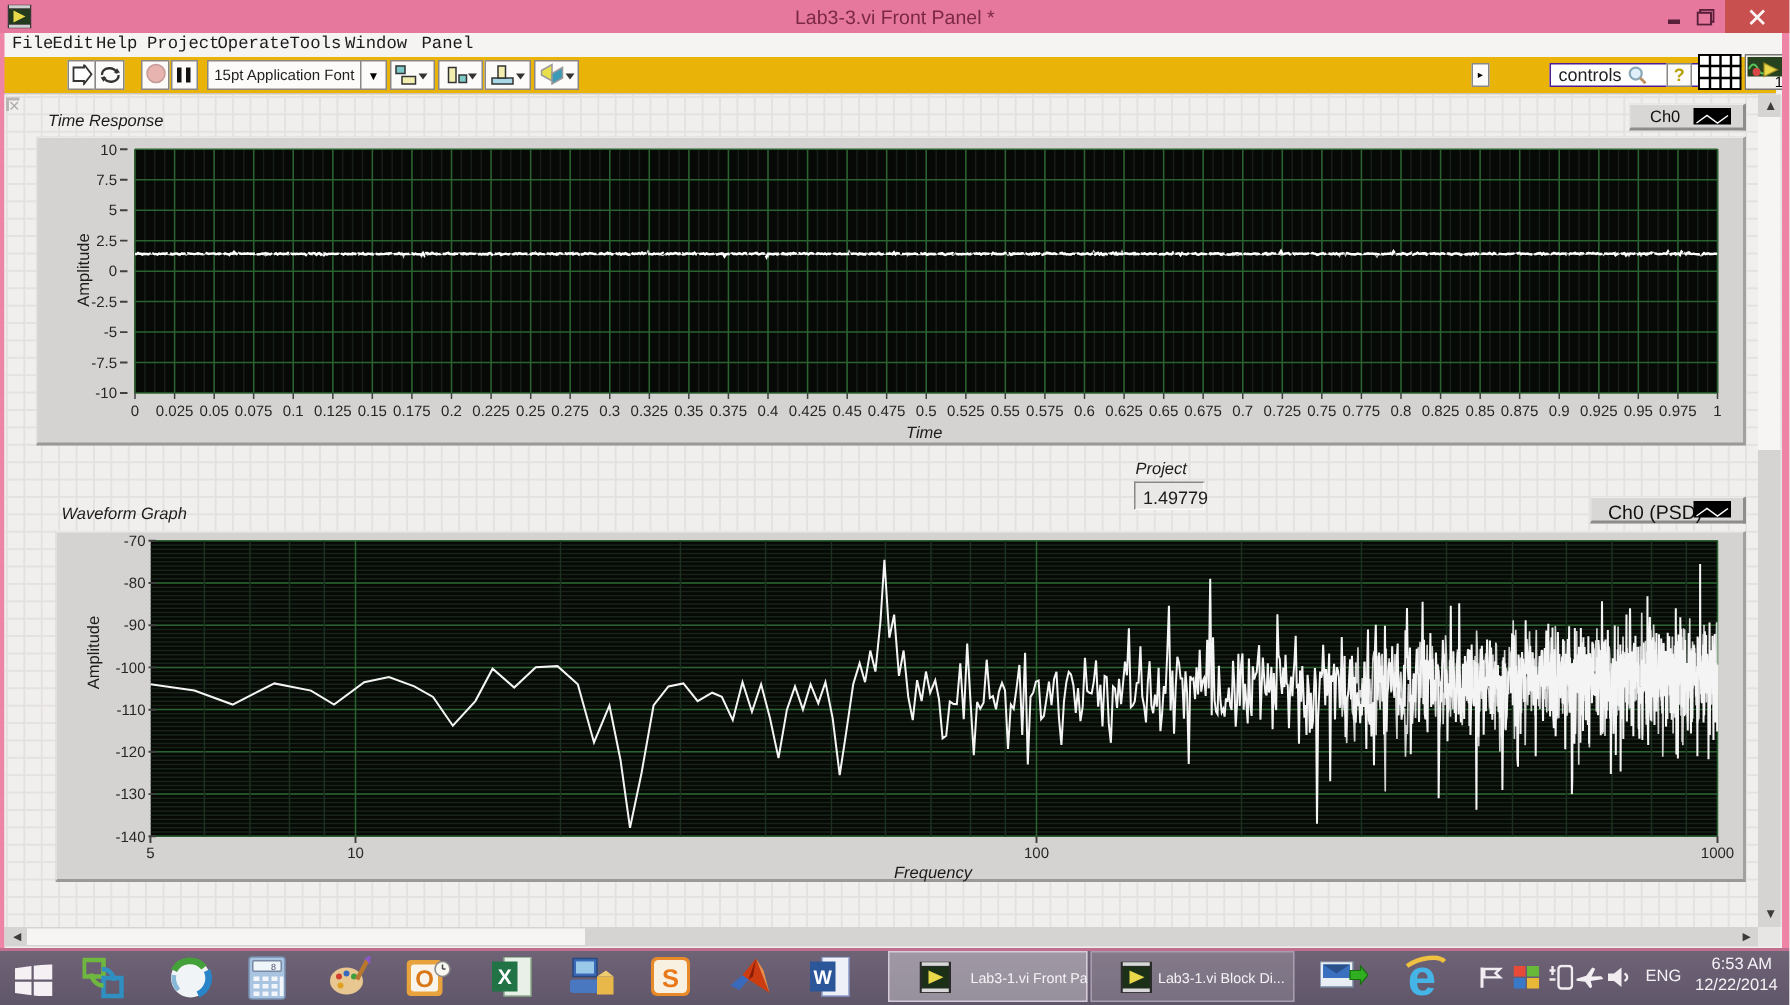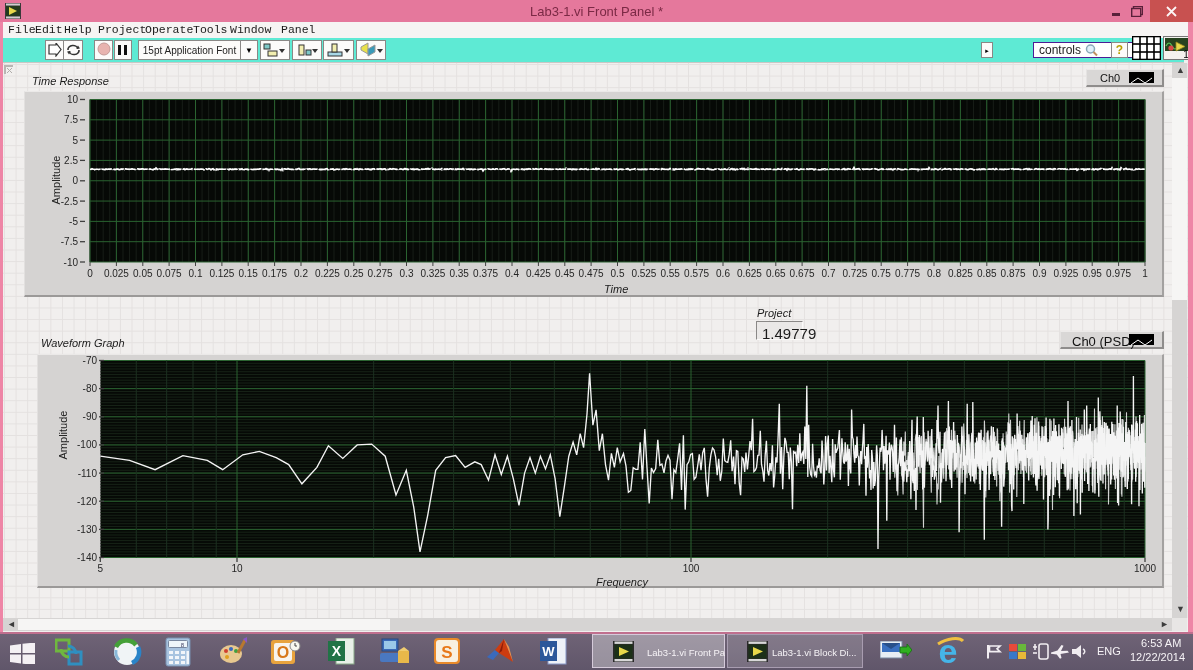--- a/index.html
+++ b/index.html
@@ -3,21 +3,21 @@
 * { margin:0; padding:0; box-sizing:border-box; }
 body { width:1193px; height:670px; overflow:hidden; font-family:"Liberation Sans",sans-serif; position:relative; background:#f1efee; }
 .abs { position:absolute; }
 
 #titlebar { left:0; top:0; width:1193px; height:22px; background:#e5789c; }
 #title { width:100%; text-align:center; top:4px; font-size:13px; color:#7b2945; }
 #closebtn { left:1150px; top:0; width:43px; height:22px; background:#c85150; color:#fdf3f3; font-size:13px; text-align:center; line-height:21px; }
 #minbtn { left:1112px; top:13px; width:8px; height:2.5px; background:#59203a; }
 #menubar { left:0; top:22px; width:1193px; height:16px; background:#f6f4f3; font-size:11.5px; color:#1b1b1b; }
 #menubar span { position:absolute; top:1px;font-family:Liberation Mono, monospace; }
-#toolbar { left:0; top:38px; width:1184px; height:25px; background:#5eead4; border-bottom:1px solid #c9c7c5; }
+#toolbar { left:0; top:38px; width:1184px; height:25px; background:#eab308; border-bottom:1px solid #c9c7c5; }
 .tbtn { position:absolute; top:2px; height:20px; background:#fcfbfa; border:1px solid #8a8886; }
 
 #panel { left:3px; top:63px; width:1185px; height:555px; background-color:#f1efee;
   background-image:linear-gradient(#e4e1e0 1px, transparent 1px),linear-gradient(90deg,#e4e1e0 1px, transparent 1px);
   background-size:11.6px 11.6px; background-position:1px 1px; }
 .pinkedge { top:22px; width:3px; height:610px; background:#ee85a6; }
 .widget { position:absolute; background:#d5d3d2; border-top:1px solid #ebe9e8; border-left:1px solid #e2e0df; border-right:2px solid #a3a1a0; border-bottom:2px solid #9b9998; }
 .lbl { position:absolute; font-size:11px; color:#1c1c1c; white-space:nowrap;font-style:italic; }
 .tl { font-size:10px; fill:#262626; font-family:"Liberation Sans",sans-serif; }
 .legend { position:absolute; background:#d9d7d6; border-top:1px solid #eceae9; border-left:1px solid #e5e3e2; border-right:2px solid #8f8d8c; border-bottom:2px solid #8f8d8c;text-align:center; }
@@ -30,21 +30,21 @@
 #hscroll { left:3px; top:618px; width:1169px; height:13px; background:#d6d4d3; }
 #hthumb { left:18px; top:619px; width:372px; height:11px; background:#f6f5f4; }
 .sarrow { position:absolute; font-size:9px; color:#3c3c3c; }
 
 #taskbar { left:0; top:632px; width:1193px; height:38px; background:linear-gradient(#6f6376,#60566a); border-top:2px solid #c06f8e; }
 .tkbtn { position:absolute; top:634px; height:34px; font-size:11px; color:#f4f0f4; }
 .trayt { position:absolute; color:#f6f3f6; font-size:11px; white-space:nowrap; }
 </style></head><body>
 
 <div class="abs" id="titlebar"></div>
-<div class="abs" id="title">Lab3-1.vi Front Panel *</div>
+<div class="abs" id="title">Lab3-3.vi Front Panel *</div>
 <svg class="abs" style="left:5px;top:3px" width="16" height="16">
   <rect x="0" y="0" width="16" height="16" fill="#3a3a3a"></rect>
   <rect x="1" y="3" width="14" height="10" fill="#243a1e"></rect>
   <polygon points="4,4 12,8 4,12" fill="#e8d84a"></polygon>
   <rect x="1" y="0.5" width="14" height="2" fill="#cfcfcf"></rect>
   <rect x="1" y="13.5" width="14" height="2" fill="#cfcfcf"></rect>
 </svg>
 <div class="abs" id="minbtn"></div>
 <svg class="abs" style="left:1131px;top:6px" width="12" height="11">
   <rect x="2.5" y="0.5" width="9" height="8" fill="none" stroke="#59203a" stroke-width="1.4"></rect>
@@ -469,21 +469,21 @@
 <div class="abs lbl" style="left:604px;top:283px">Time</div>
 <div class="abs legend" style="left:1086px;top:69px;width:78px;height:18px">
   <div class="txt" style="left:13px;top:2px;font-size:11px">Ch0</div>
   <div class="box" style="left:42px;top:2px;width:25px;height:11px"><svg width="25" height="11">
         <polyline points="2,8 9,3 16,8 23,3" fill="none" stroke="#fff" stroke-width="1"></polyline>
       </svg></div>
 </div>
 
 <div class="abs lbl" style="left:757px;top:307px">Project</div>
 <div class="abs" style="left:756px;top:321px;width:47px;height:19px;background:#eae8e7;border-top:1px solid #8a8887;border-left:1px solid #8a8887;border-right:1px solid #fbfaf9;border-bottom:1px solid #fbfaf9;">
-  <div style="font-size:15px;color:#1b1b1b;padding:3px 0 0 5px">1.49779</div>
+  <div style="font-size:12px;color:#1b1b1b;padding:3px 0 0 5px">1.49779</div>
 </div>
 
 <div class="abs lbl" style="left:41px;top:337px">Waveform Graph</div>
 <div class="abs widget" style="left:37px;top:354px;width:1127px;height:234px"></div>
 <svg class="abs" style="left:37px;top:354px" width="1127" height="234">
   <rect x="63.5" y="6.5" width="1044.5" height="197" fill="#060906"></rect>
   <line x1="63.5" y1="6.50" x2="1108" y2="6.50" stroke="#172317" stroke-width="1"></line>
     <line x1="63.5" y1="9.31" x2="1108" y2="9.31" stroke="#172317" stroke-width="1"></line>
     <line x1="63.5" y1="12.13" x2="1108" y2="12.13" stroke="#172317" stroke-width="1"></line>
     <line x1="63.5" y1="14.94" x2="1108" y2="14.94" stroke="#172317" stroke-width="1"></line>

